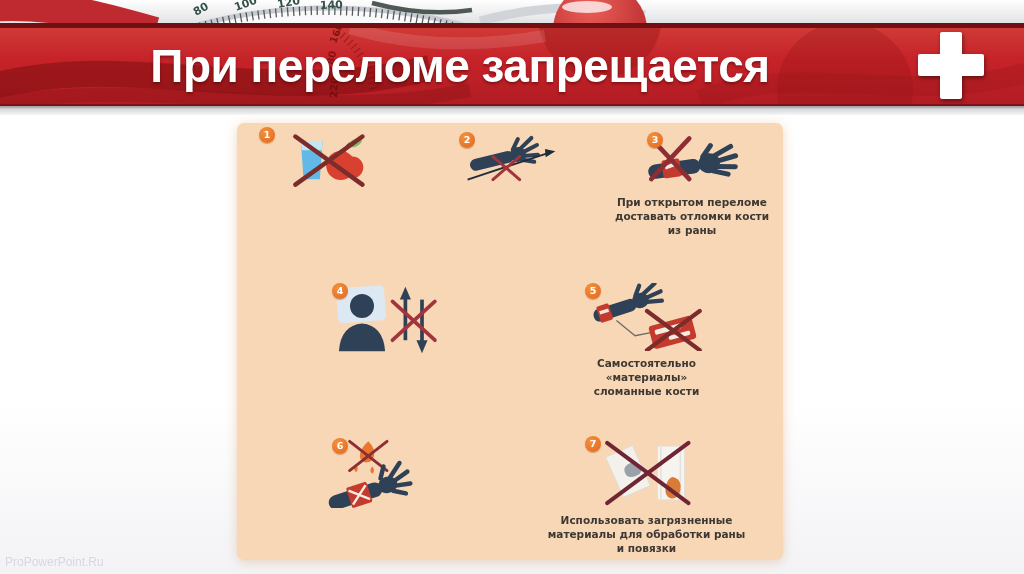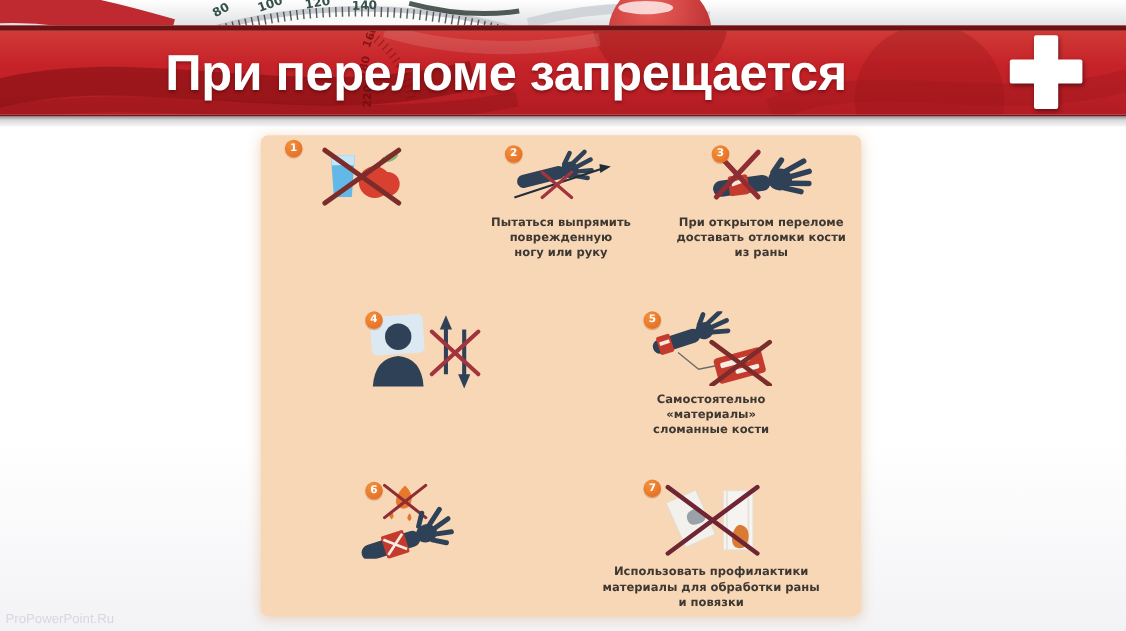--- a/index.html
+++ b/index.html
@@ -157,23 +157,20 @@
               <line x1="71" y1="26" x2="81" y2="14"></line>
             </g>
           </g>
           <line x1="8" y1="64" x2="114" y2="29" stroke="#1f2d3a" stroke-width="2.5"></line>
           <polygon points="112,23 126,26 113,34" fill="#1f2d3a"></polygon>
           <g stroke="#a1343c" stroke-width="4" stroke-linecap="round">
             <line x1="42" y1="33" x2="78" y2="64"></line>
               <line x1="78" y1="33" x2="42" y2="64"></line>
           </g>
         </svg>
-        <div class="caption">Пытаться выпрямить
-поврежденную
-ногу или руку</div>
       </div>
 
       <div class="cell c3">
         <div class="num">3</div>
         <svg class="icon" width="130" height="58" viewBox="0 0 130 64">
           <g transform="rotate(-8 65 36)">
             <rect x="16" y="30" width="58" height="16" rx="8" fill="#2e4156"></rect>
             <ellipse cx="84" cy="37" rx="12" ry="11" fill="#2e4156"></ellipse>
             <g stroke="#2e4156" stroke-width="5.5" stroke-linecap="round">
               <line x1="90" y1="30" x2="110" y2="22"></line>
@@ -285,21 +282,21 @@
           </g>
           <rect x="78" y="10" width="33" height="66" fill="#f6f4f0" stroke="#e2dfd8"></rect>
           <line x1="82" y1="10" x2="82" y2="76" stroke="#e6e2da" stroke-width="2"></line>
           <line x1="106" y1="10" x2="106" y2="76" stroke="#e6e2da" stroke-width="2"></line>
           <path d="M96,48 q12,2 10,16 q-2,12 -12,10 q-8,-2 -6,-14 q2,-10 8,-12 Z" fill="#d97b35"></path>
           <g stroke="#6f2533" stroke-width="5" stroke-linecap="round">
             <line x1="16" y1="6" x2="116" y2="80"></line>
               <line x1="116" y1="6" x2="16" y2="80"></line>
           </g>
         </svg>
-        <div class="caption">Использовать профилактики
+        <div class="caption">Использовать загрязненные
 материалы для обработки раны
 и повязки</div>
       </div>
     </div>
 
   </div>
 
   <div class="watermark">ProPowerPoint.Ru</div>
 </div>
 

